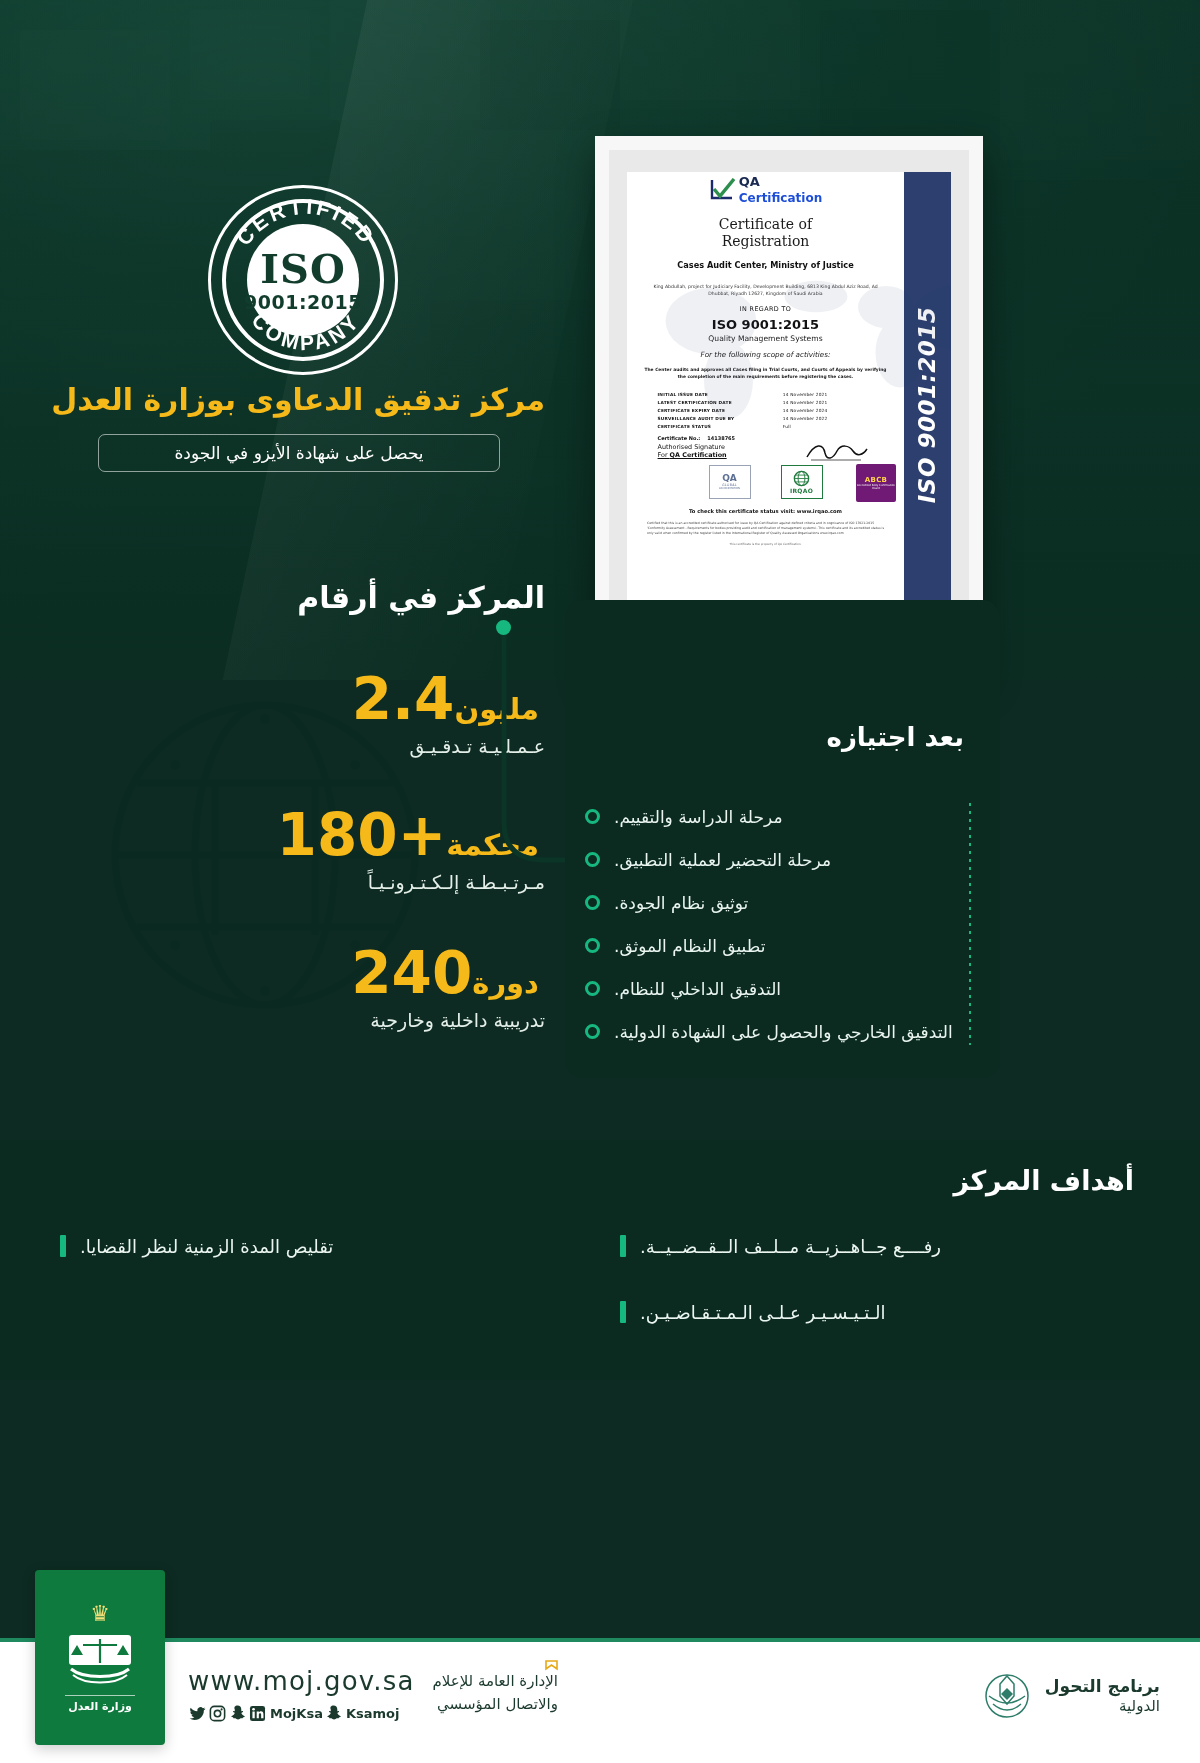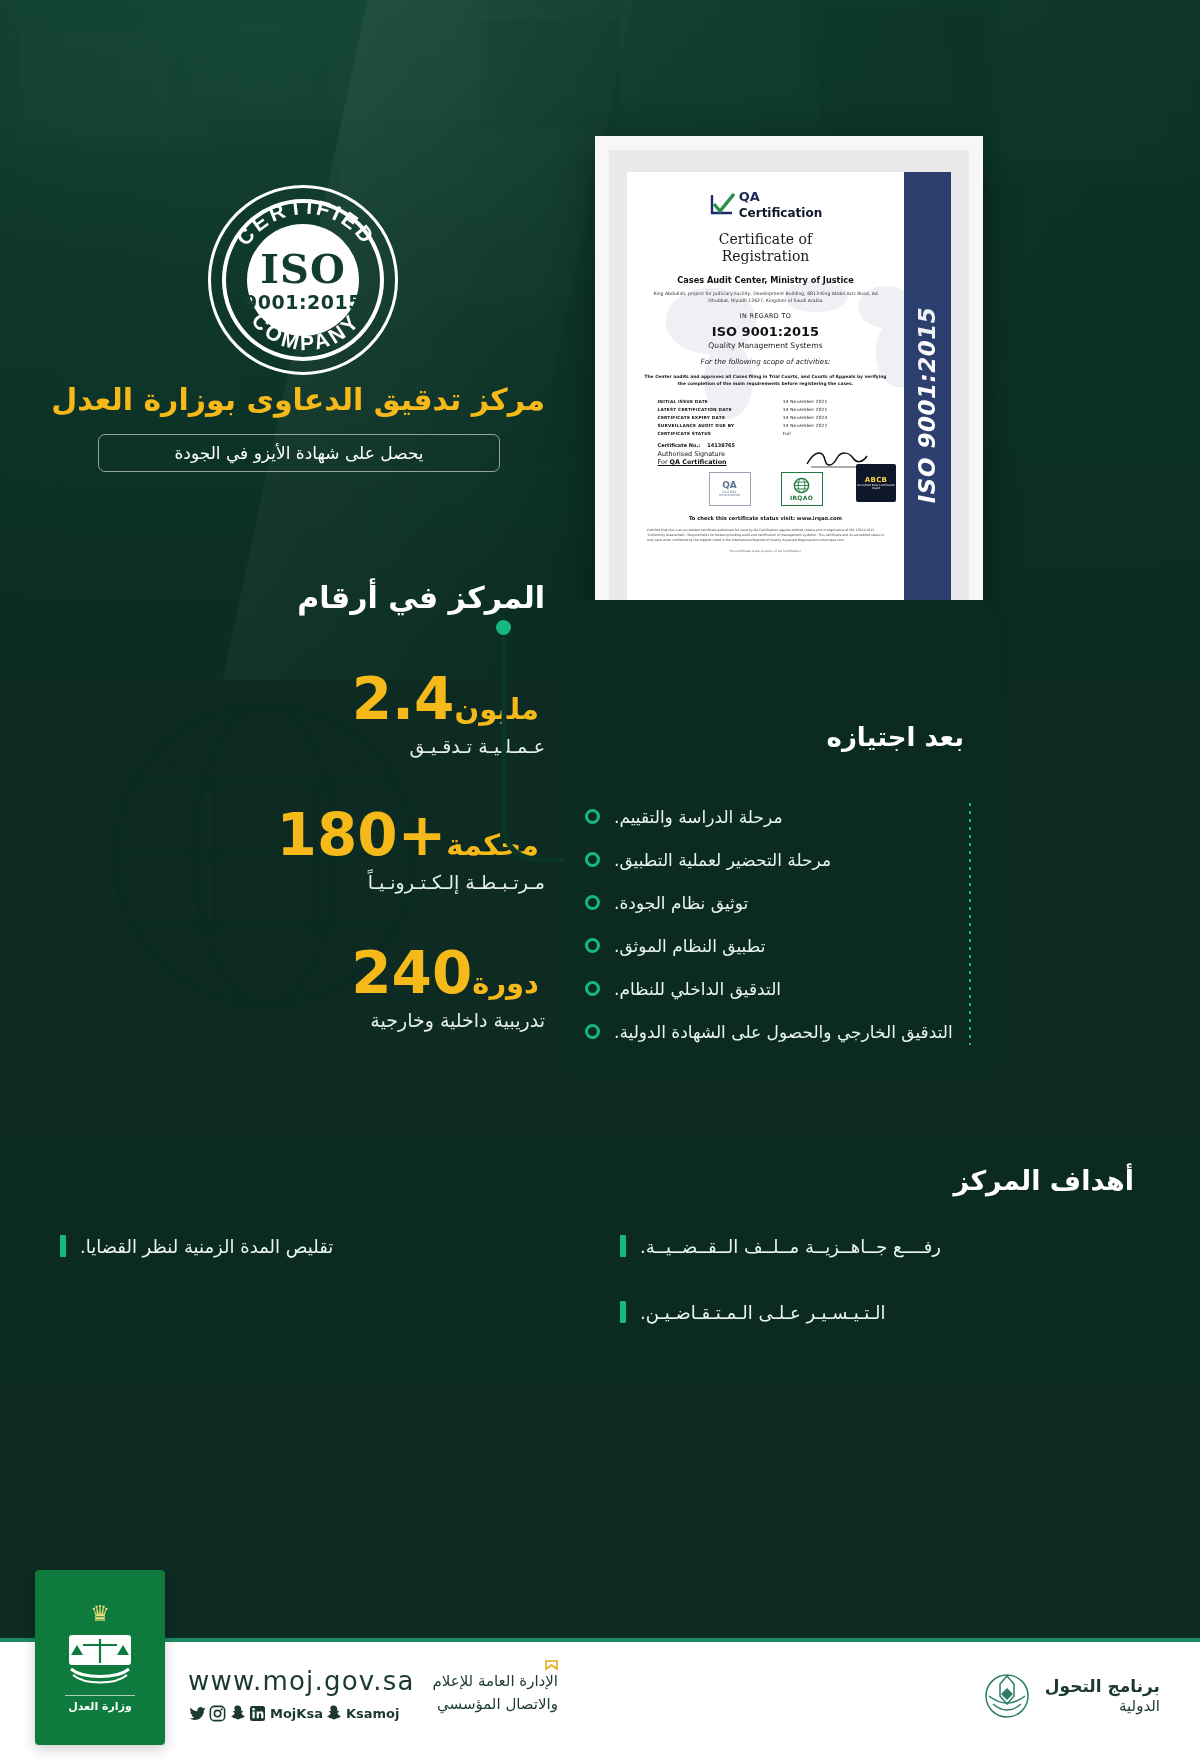--- a/index.html
+++ b/index.html
@@ -87,36 +87,36 @@
   }
   .cert-spine {
     width: 47px; flex: 0 0 47px; background: #2c3f6e;
     display: flex; align-items: center; justify-content: center;
   }
   .cert-spine span {
     transform: rotate(-90deg); white-space: nowrap;
     color: #fff; font-size: 23px; font-weight: 700; font-style: italic;
     letter-spacing: .5px; direction: ltr;
   }
-  .cert-body { flex: 1; position: relative; padding: 16px 10px 8px; direction: ltr; text-align: center; }
+  .cert-body { flex: 1; position: relative; padding: 1px 10px 8px; direction: ltr; text-align: center; }
   .cert-map {
     position: absolute; left: 0; right: 0; top: 72px; height: 210px;
     opacity: .07; pointer-events: none;
   }
   .qa-logo { display: flex; align-items: center; justify-content: center; gap: 4px; margin-bottom: 10px; }
   .qa-check { width: 26px; height: 22px; position: relative; }
   .qa-check svg { width: 26px; height: 22px; }
   .qa-text { text-align: left; line-height: 1.02; }
   .qa-text .l1 { font-size: 13px; font-weight: 700; color: #1b2a52; }
-  .qa-text .l2 { font-size: 12px; font-weight: 700; color: #0f172a; }
+  .qa-text .l2 { font-size: 12px; font-weight: 700; color: #1d4ed8; }
   .cert-h {
     font-family: "DejaVu Serif", "Liberation Serif", serif;
     font-size: 14px; color: #1a1a1a; line-height: 1.25; margin-bottom: 9px;
   }
-  .cert-org { font-size: 8.2px; font-weight: 700; color: #111; margin-bottom: 6px; }
+  .cert-org { font-size: 8.2px; font-weight: 700; color: #111; margin-bottom: 14px; }
   .cert-addr { font-size: 4.6px; color: #333; line-height: 1.5; margin-bottom: 8px; padding: 0 8px; }
   .cert-regard { font-size: 6.4px; color: #111; letter-spacing: .4px; margin-bottom: 4px; }
   .cert-iso { font-size: 13px; font-weight: 700; color: #111; margin-bottom: 2px; }
   .cert-qms { font-size: 7.6px; color: #222; margin-bottom: 7px; }
   .cert-scope-lead { font-size: 7.2px; color: #222; margin-bottom: 8px; font-style: italic; }
   .cert-scope { font-size: 4.4px; font-weight: 700; color: #1a1a1a; line-height: 1.55; padding: 0 6px; margin-bottom: 9px; }
   .cert-table { width: 84%; margin: 0 auto 4px; text-align: left; border-collapse: collapse; }
   .cert-table td { font-size: 4.3px; color: #111; padding: 1.6px 0; letter-spacing: .2px; }
   .cert-table td.k { font-weight: 700; width: 58%; }
   .cert-no { width: 84%; margin: 3px auto 0; text-align: left; font-size: 5px; font-weight: 700; color: #111; }
@@ -128,21 +128,21 @@
   .cert-seals { display: flex; justify-content: center; gap: 30px; margin-top: 6px; }
   .seal { width: 42px; height: 34px; border: .8px solid #9aa3b5; display: flex; flex-direction: column; align-items: center; justify-content: center; }
   .seal.b { border-color: #1f7a3d; }
   .seal .sg { font-size: 9px; font-weight: 700; color: #5c6f94; line-height: 1; }
   .seal .sl { font-size: 3.3px; color: #5c6f94; letter-spacing: .3px; }
   .seal .sl2 { font-size: 2.6px; color: #5c6f94; }
   .seal.b .sl { color: #1f7a3d; font-size: 6px; font-weight: 700; }
   .cert-check { font-size: 5.2px; font-weight: 700; color: #111; margin-top: 9px; }
   .cert-fine { font-size: 3.1px; color: #444; line-height: 1.6; margin-top: 7px; padding: 0 10px; text-align: left; }
   .cert-prop { font-size: 2.9px; color: #666; margin-top: 6px; }
-  .abcb { position: absolute; right: 8px; bottom: 136px; width: 40px; height: 38px; background: #0f172a; border-radius: 2px; display: flex; flex-direction: column; align-items: center; justify-content: center; }
+  .abcb { position: absolute; right: 8px; bottom: 136px; width: 40px; height: 38px; background: #701a75; border-radius: 2px; display: flex; flex-direction: column; align-items: center; justify-content: center; }
   .abcb .a1 { font-size: 7px; font-weight: 700; color: #ffd34d; letter-spacing: .3px; }
   .abcb .a2 { font-size: 2.6px; color: #ffffff; text-align: center; line-height: 1.25; }
 
   
   .numbers-wrap { position: absolute; left: 0; top: 580px; width: 600px; height: 560px; }
   .numbers-title {
     position: absolute; right: 55px; top: 0; color: #ffffff;
     font-size: 30px; font-weight: 700; direction: rtl; white-space: nowrap;
   }
   .globe-bg {

